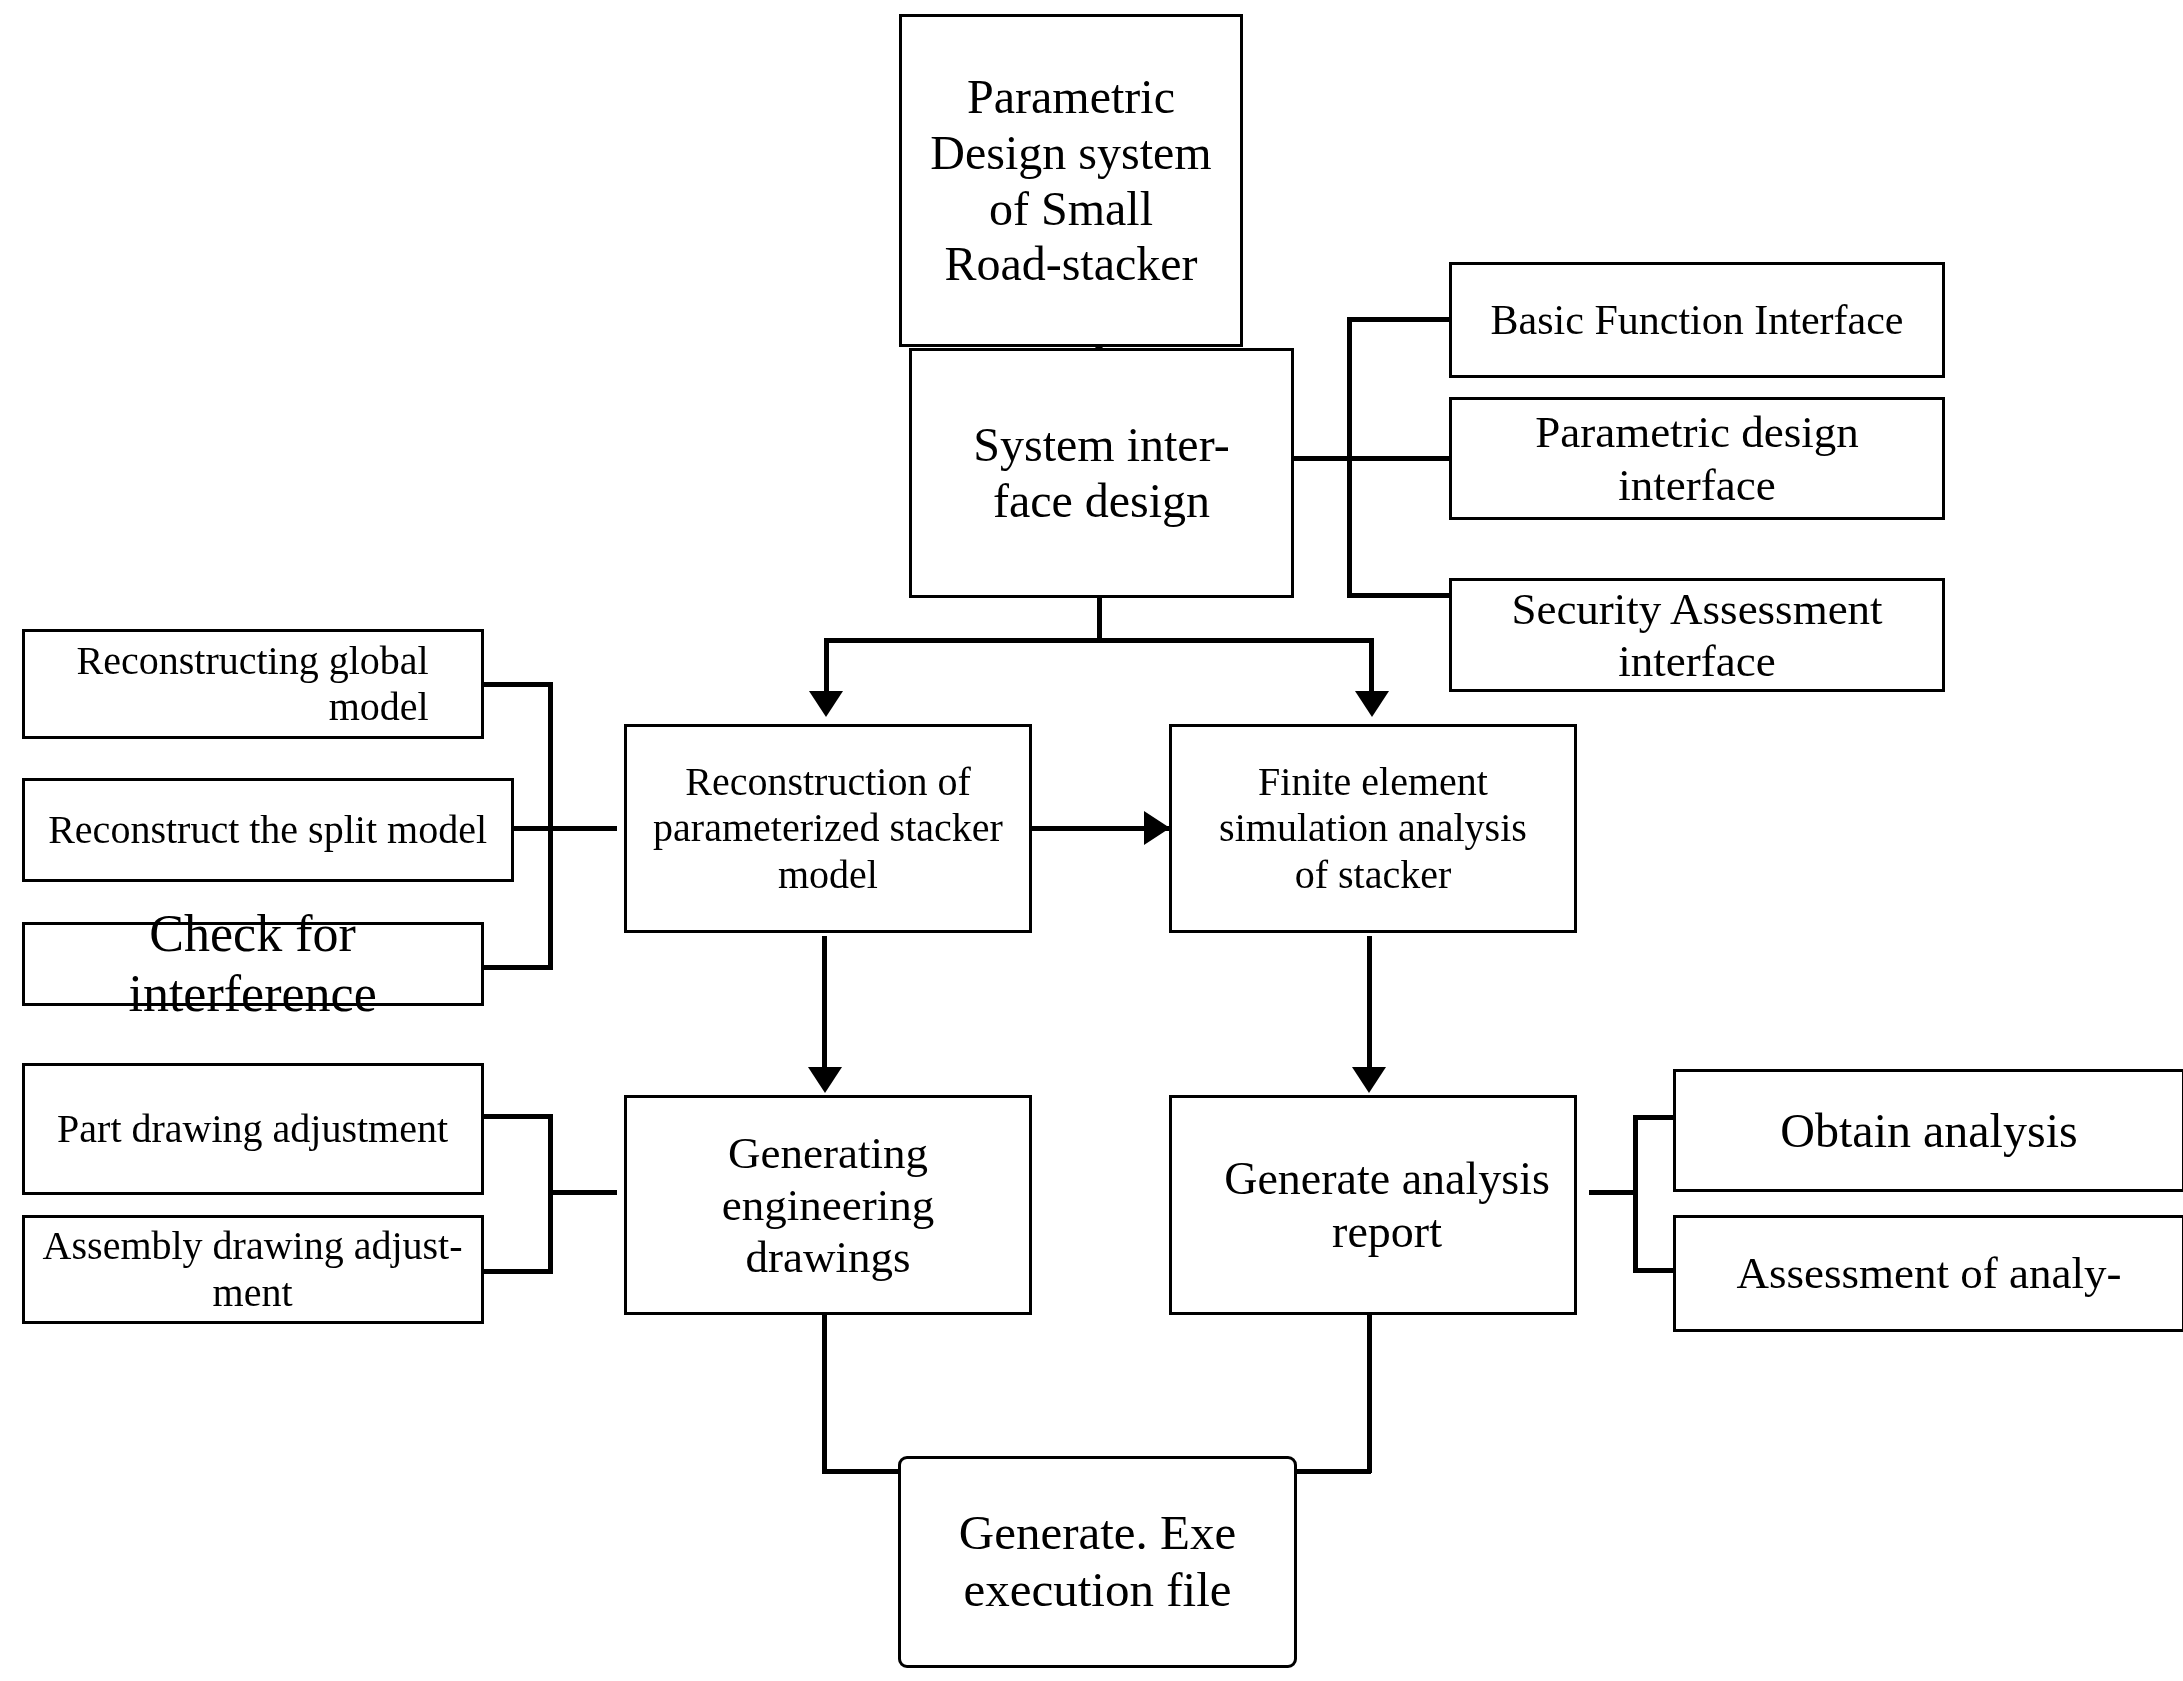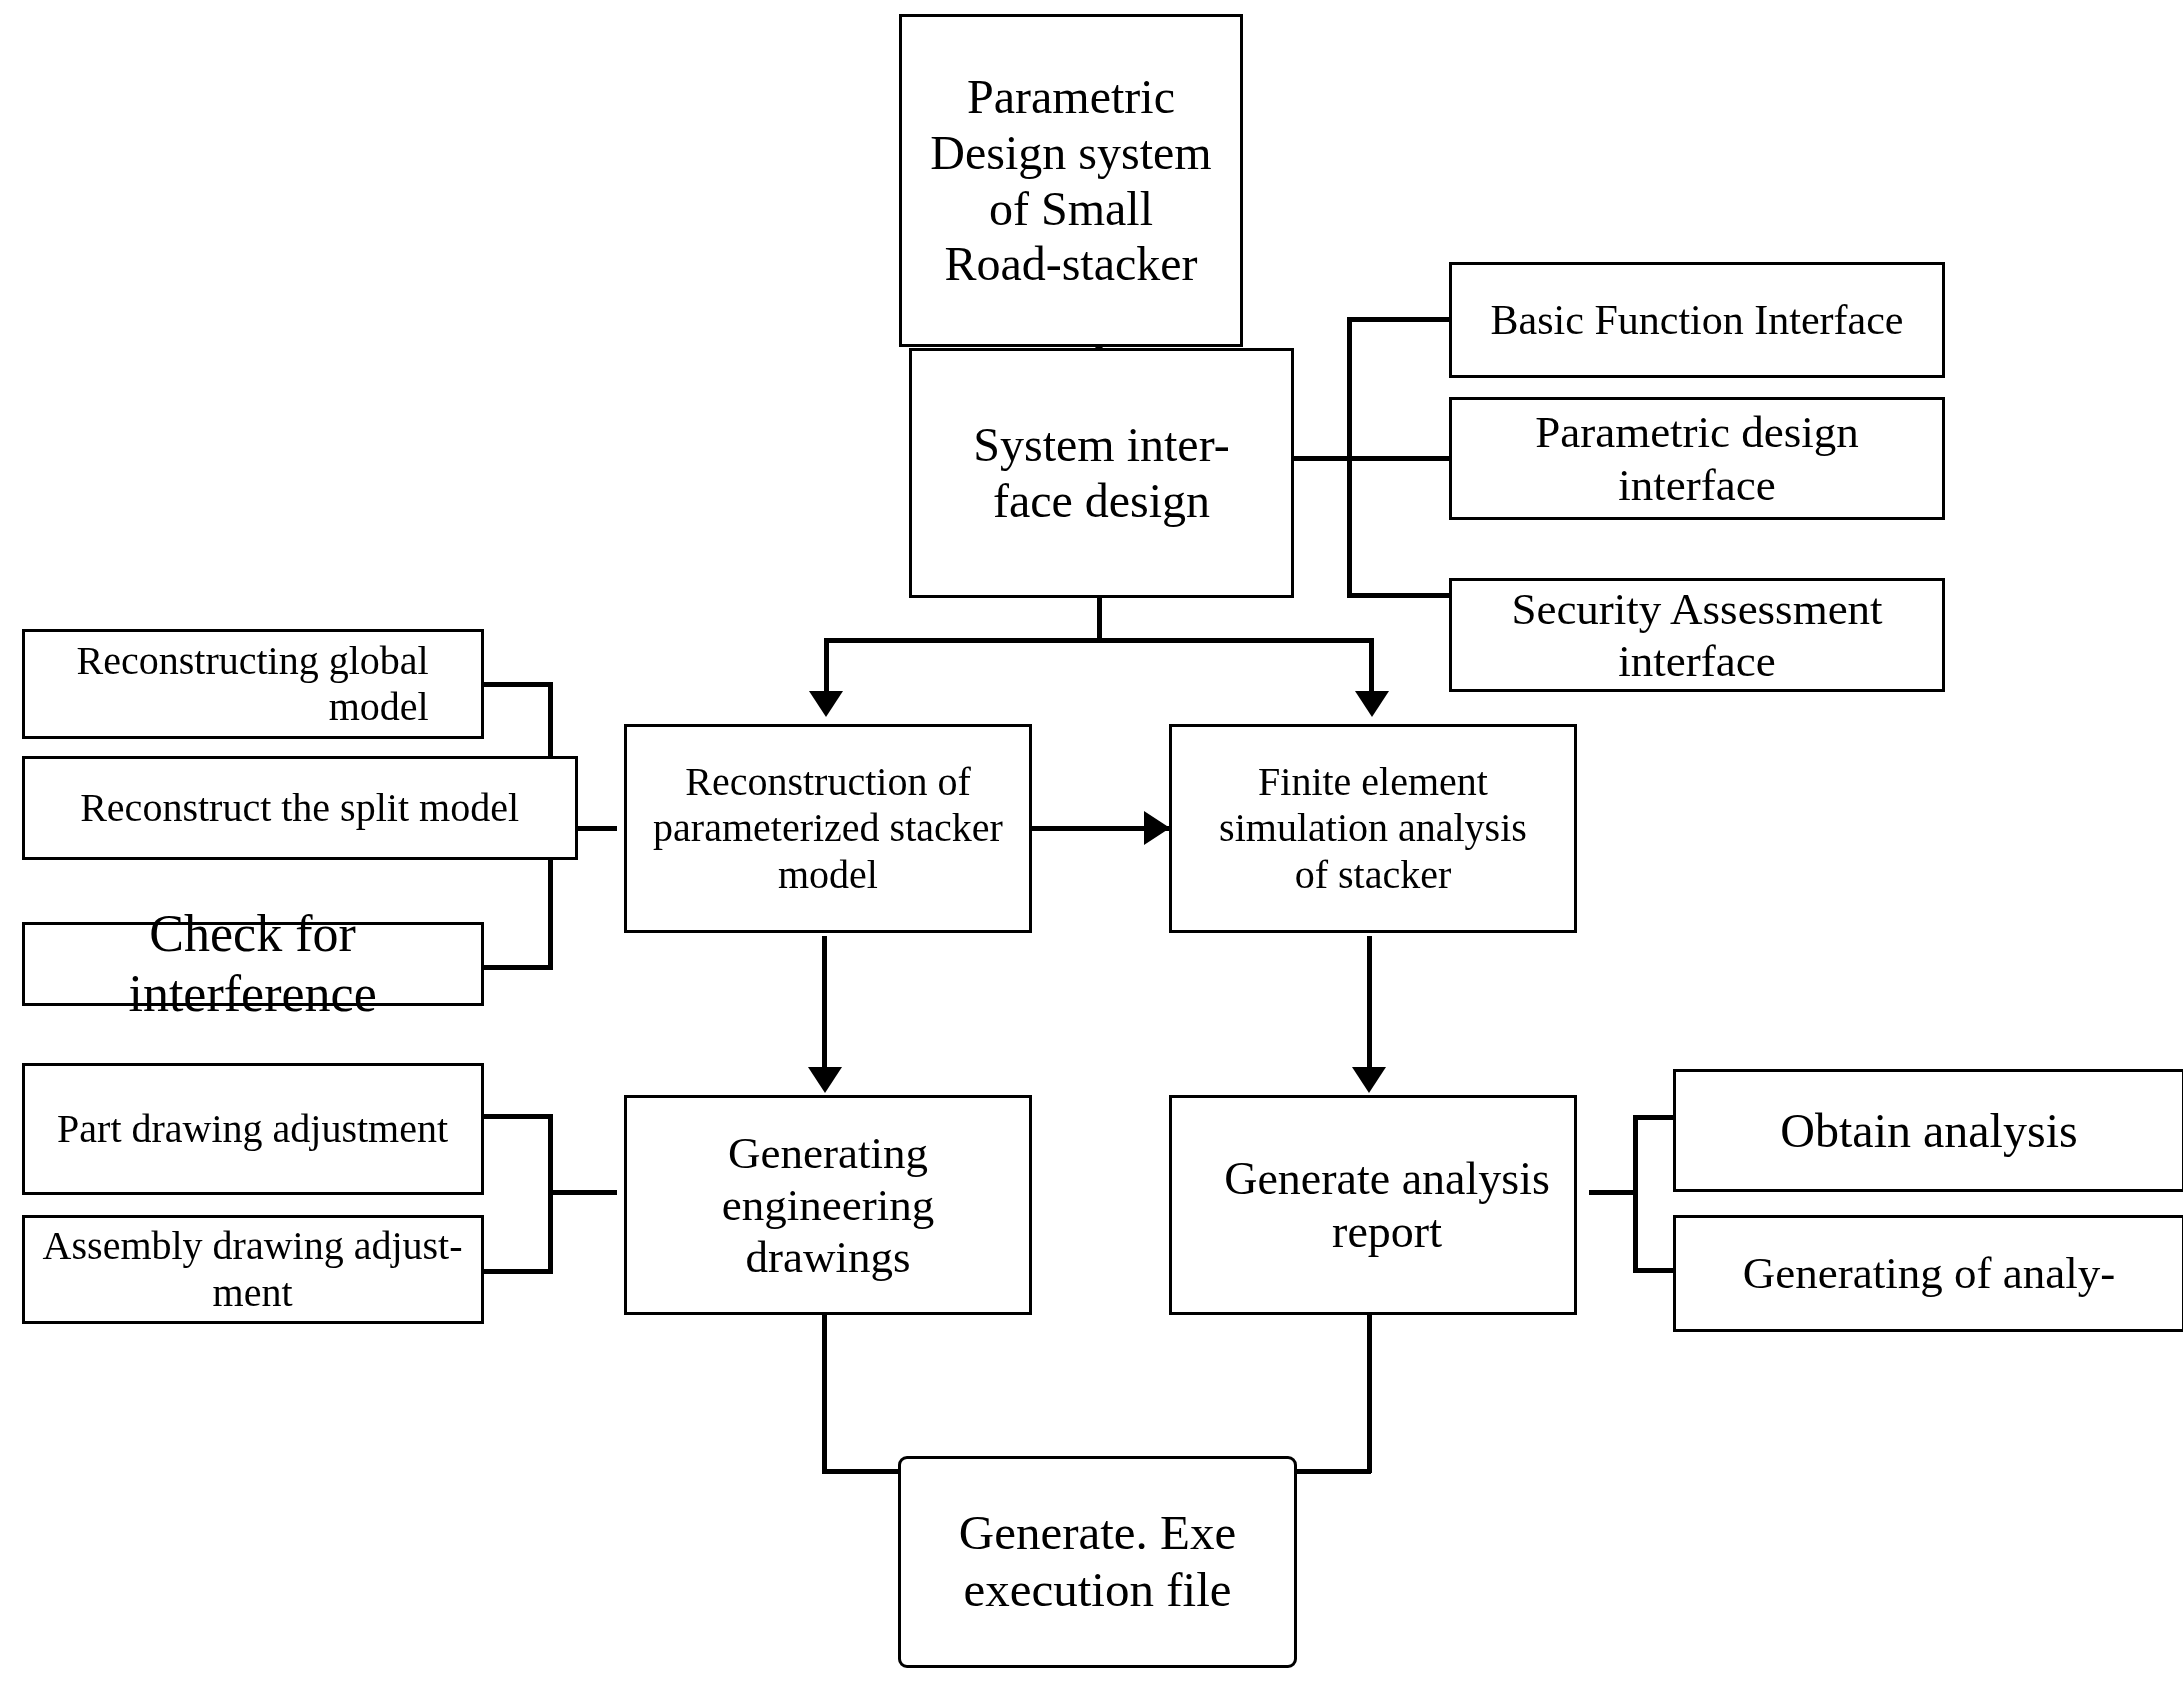--- a/index.html
+++ b/index.html
@@ -138,21 +138,21 @@
   <div class="node" style="left:1449px; top:538px; width:496px; height:114px; font-size:45px;margin-top:40px;">
     <span class="label">Security Assessment
 interface</span>
   </div>
 
   <div class="node" style="left:21.6px; top:629px; width:462px; height:110px; font-size:40px;text-align:right;">
     <span class="label">Reconstructing global
 model</span>
   </div>
 
-  <div class="node" style="left:21.6px; top:756px; width:556px; height:104px; font-size:40px;">
+  <div class="node" style="left:21.6px; top:778px; width:492px; height:104px; font-size:40px;">
     <span class="label">Reconstruct the split model</span>
   </div>
 
   <div class="node" style="left:21.6px; top:922px; width:462px; height:84px; font-size:52px;">
     <span class="label">Check for interference</span>
   </div>
 
   <div class="node" style="left:624px; top:724px; width:408px; height:209px; font-size:40px;">
     <span class="label">Reconstruction of
 parameterized stacker
@@ -183,21 +183,21 @@
   <div class="node" style="left:1169px; top:1095px; width:408px; height:220px; font-size:46px;padding-left:28px;">
     <span class="label">Generate analysis
 report</span>
   </div>
 
   <div class="node" style="left:1673px; top:1069px; width:512px; height:123px; font-size:48px;">
     <span class="label">Obtain analysis</span>
   </div>
 
   <div class="node" style="left:1673px; top:1215px; width:512px; height:117px; font-size:45px;">
-    <span class="label">Generating of analy-</span>
+    <span class="label">Assessment of analy-</span>
   </div>
 
   <div class="node" style="left:898px; top:1456px; width:399px; height:212px; font-size:49px;border-radius:9px;">
     <span class="label">Generate. Exe
 execution file</span>
   </div>
 
 </div>
 
 

